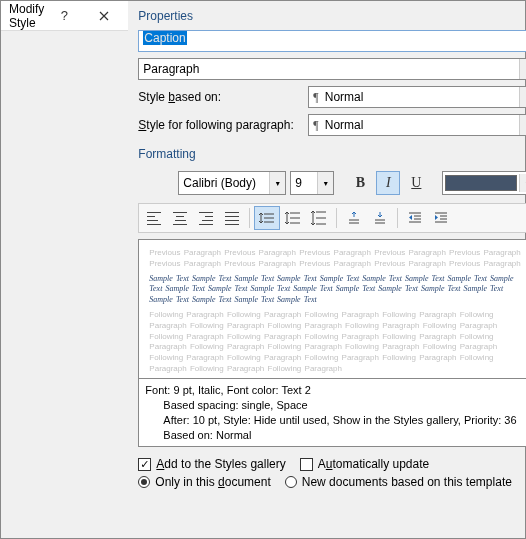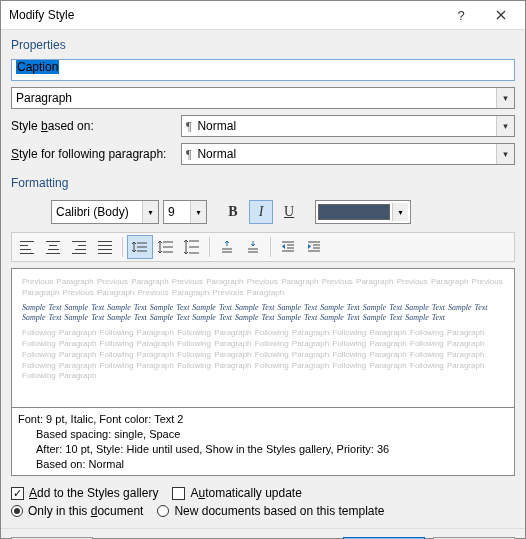--- a/index.html
+++ b/index.html
@@ -8,41 +8,41 @@
     font-size: 12px;
     background: #f0f0f0;
     width: 526px;
     height: 539px;
     overflow: hidden;
   }
   .dialog {
     width: 526px; height: 539px;
     background: #f0f0f0;
     border: 1px solid #888;
-    display: flex; flex-direction: column;
+    display: flex; 
   }
   .titlebar {
     height: 30px; background: #fff;
     display: flex; align-items: center;
     padding: 0 4px 0 8px;
     border-bottom: 1px solid #ddd;
   }
   .titlebar .title { flex: 1; font-size: 12px; }
   .titlebar .btn { width: 40px; height: 28px; display:flex;align-items:center;justify-content:center; font-size:13px; color:#333;}
   .content { padding: 8px 10px 10px 10px; flex:1; display:flex; flex-direction:column;}
   .section-label { color:#224f82; font-size:12px; margin-bottom:4px;}
   .prop-row { display:flex; align-items:center; margin:3px 0; }
   .prop-row label { width: 170px; }
   .prop-row label u { text-decoration: underline; }
   .text-input {
     flex:1; height:22px; border:1px solid #7aa7d8; background:#fff;
     padding:0 4px; color:#000;
   }
   .text-input.sel { background:#fff; }
-  .text-input .seltext { background:#0078d7; color:#000000; padding:0 1px;}
+  .text-input .seltext { background:#0078d7; color:#e5e5e5; padding:0 1px;}
   .combo {
     flex:1; height:22px; border:1px solid #888; background:#fff;
     display:flex; align-items:center; padding:0 4px; position:relative;
   }
   .combo .arrow {
     position:absolute; right:0; top:0; width:18px; height:100%;
     border-left:1px solid #ccc; display:flex;align-items:center;justify-content:center;
     background:#efefef; font-size:9px; color:#333;
   }
   .pilcrow { font-family: Georgia, serif; margin-right:6px; color:#555;}

